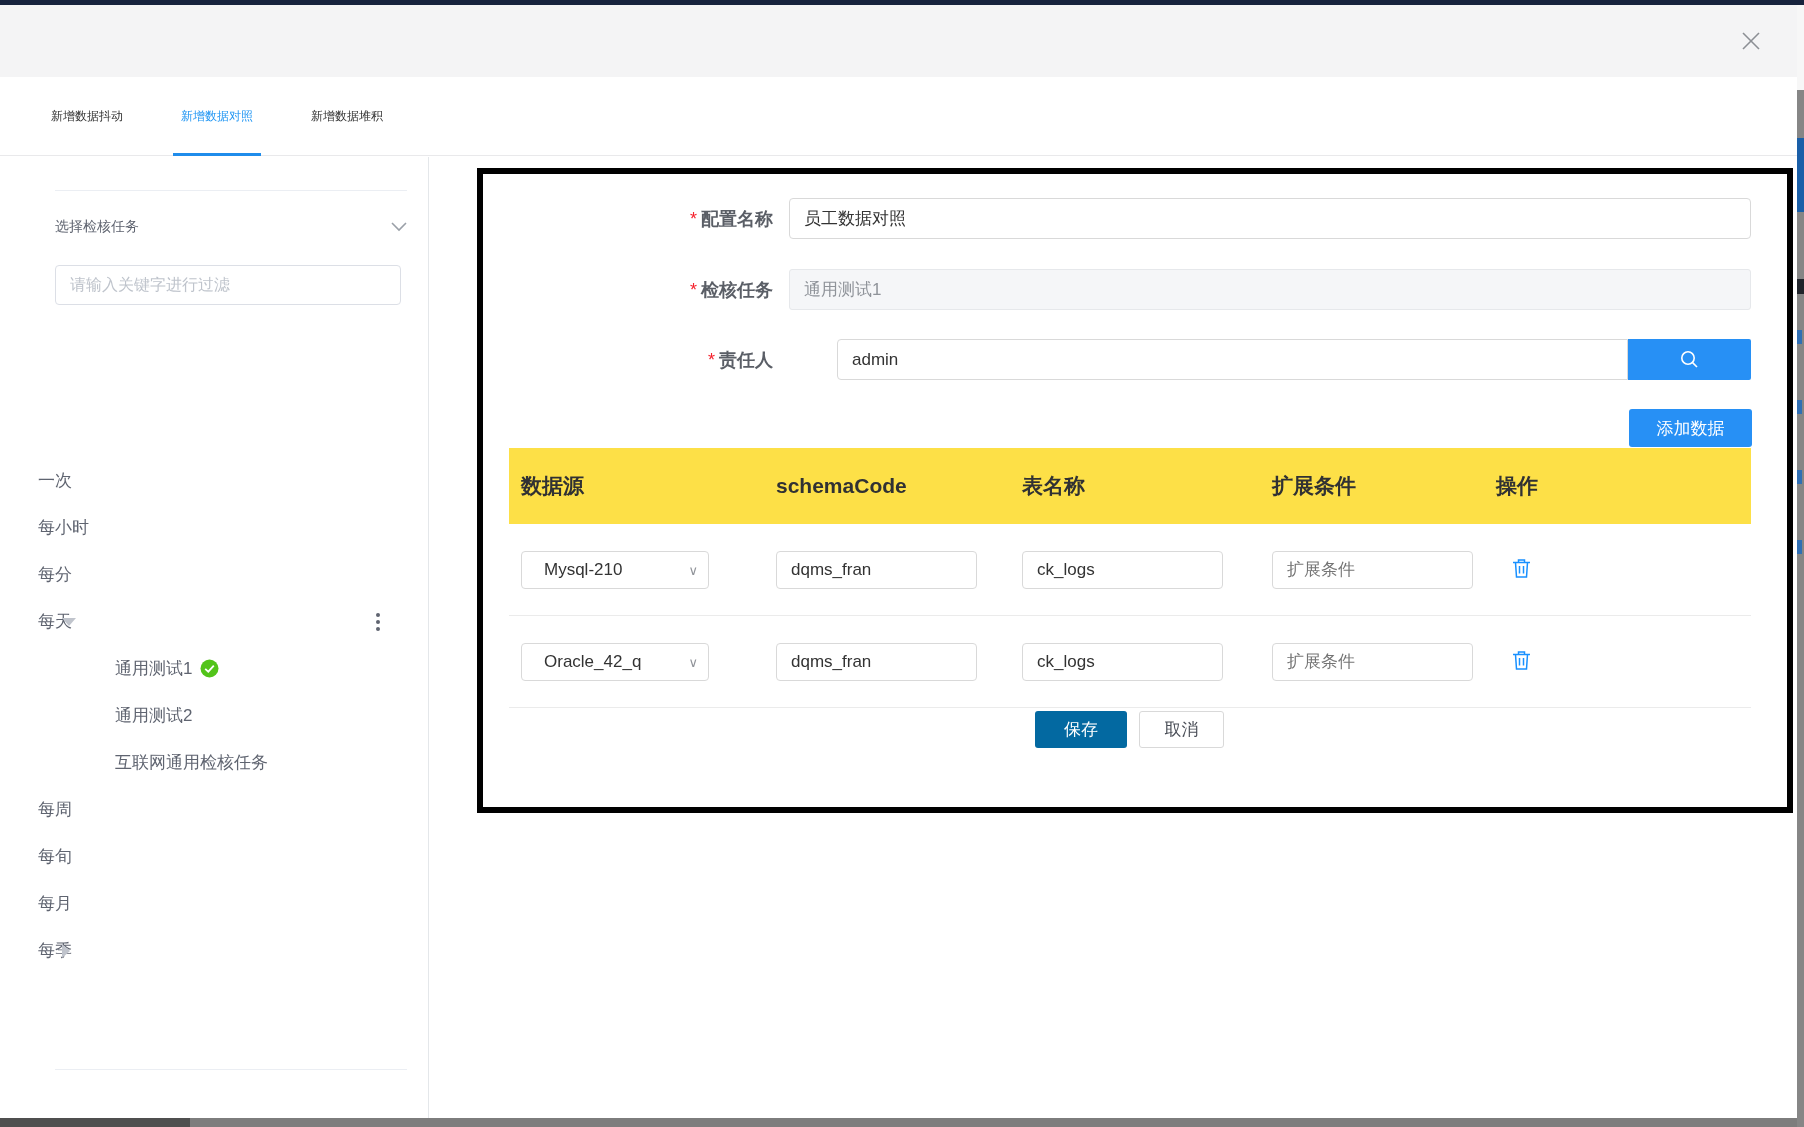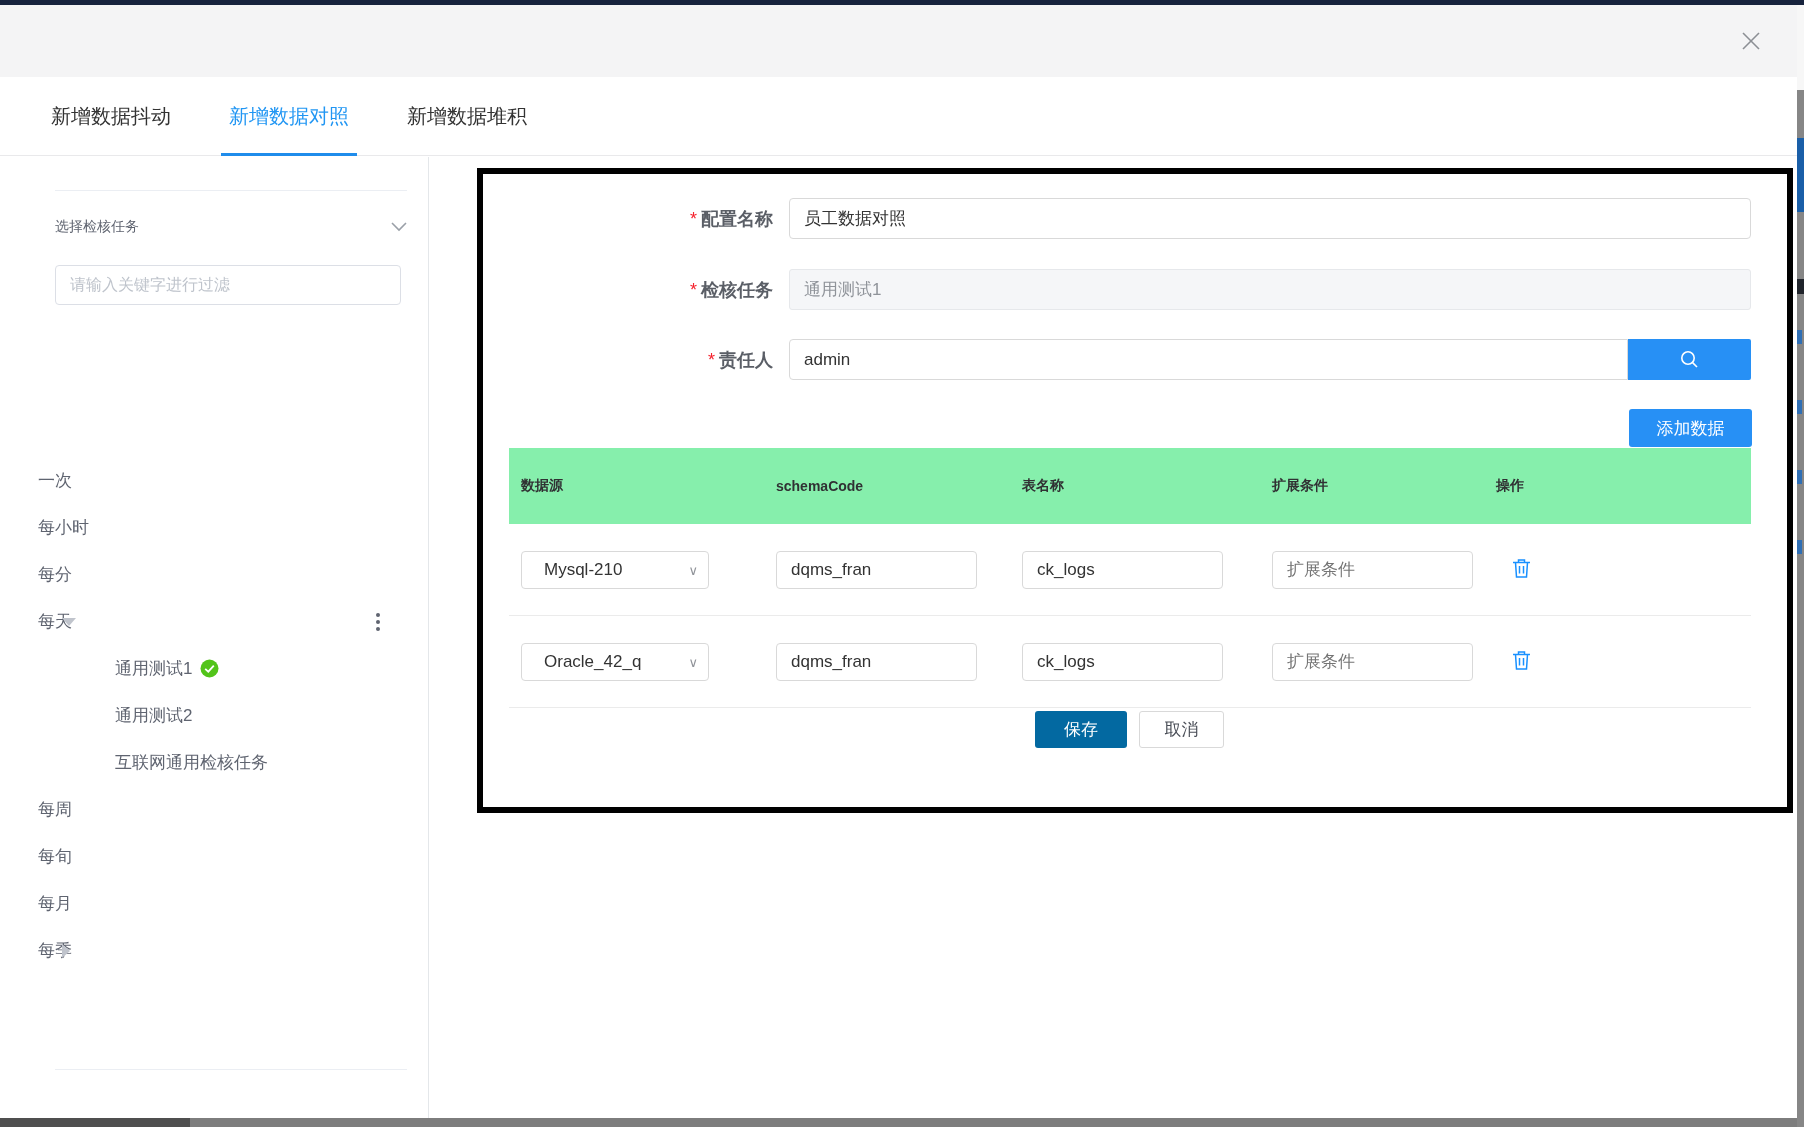--- a/index.html
+++ b/index.html
@@ -23,21 +23,21 @@
   
   .modal { position:absolute; left:0; top:5px; width:1797px; height:1113px; background:#fff;
            border-radius:0 0 6px 6px; }
   .modal-header { position:absolute; left:0; top:0; width:100%; height:72px; background:#f4f4f5; }
   .close-btn { position:absolute; right:32px; top:22px; width:28px; height:28px; cursor:pointer;
                display:flex; align-items:center; justify-content:center; }
 
   .tab-bar { position:absolute; left:0; top:72px; width:100%; height:79px;
              border-bottom:1px solid #e9e9eb; display:flex; align-items:center; padding-left:49px; }
   .tab { position:relative; height:100%; display:flex; align-items:center; margin-right:48px;
-         font-size:20px; color:#333; cursor:pointer; padding:0 2px; }
+         font-size:12px; color:#333; cursor:pointer; padding:0 2px; }
   .tab.active { color:#2196f3; padding:0 8px; }
   .tab.active::after { content:""; position:absolute; left:0; right:0; bottom:-1px; height:3px; background:#1f8ceb; }
 
   
   .sidebar { position:absolute; left:0; top:152px; width:429px; height:966px;
              border-right:1px solid #e4e7ea; }
   .side-divider-top { position:absolute; left:55px; right:21px; top:33px; height:1px; background:#ebeef3; }
   .side-divider-bottom { position:absolute; left:55px; right:21px; top:912px; height:1px; background:#ebeef3; }
   .side-header { position:absolute; left:55px; right:21px; top:52px; height:36px;
                  display:flex; align-items:center; justify-content:space-between;
@@ -69,30 +69,30 @@
   .tin { border:1px solid #d9d9d9; border-radius:4px; font-size:17px; color:#333;
          padding:0 14px; outline:none; background:#fff;
          font-family:"Liberation Sans","DejaVu Sans",sans-serif; }
   .tin:disabled { background:#f5f6f8; border-color:#e6e8eb; color:#8f9399; }
   .in-config { position:absolute; left:306px; top:24px; width:962px; height:41px; }
   .lb-config { top:33px; }
   .in-task { position:absolute; left:306px; top:95px; width:962px; height:41px; border-radius:3px; }
   .lb-task { top:104px; }
   .owner-group { position:absolute; left:306px; top:165px; width:962px; height:41px; display:flex; }
   .lb-owner { top:174px; }
-  .owner-group .tin { flex:1; border-radius:4px 0 0 4px; height:41px; }
+  .owner-group .tin { flex:1; border-radius:4px 0 0 4px; height:41px;margin-left:48px; }
   .search-btn { width:123px; height:41px; background:#2790f5; border:none; border-radius:0 2px 2px 0;
                 display:flex; align-items:center; justify-content:center; cursor:pointer; }
   .add-btn { position:absolute; left:1146px; top:235px; width:123px; height:38px;
              background:#2790f5; color:#fff; font-size:17px; border:none; border-radius:3px;
              cursor:pointer; font-family:"Liberation Sans","DejaVu Sans",sans-serif; }
 
   .dtable { position:absolute; left:26px; top:274px; width:1242px; }
   .dt-grid { display:grid; grid-template-columns:255px 246px 250px 224px 1fr; align-items:center; }
-  .dt-head { background:#86efac; height:76px; font-size:14px; font-weight:bold; color:#303133; }
+  .dt-head { background:#fde047; height:76px; font-size:21px; font-weight:bold; color:#303133; }
   .dt-head > div { padding-left:12px; }
   .dt-row { height:92px; border-bottom:1px solid #ebebeb; }
   .dt-row > div { padding-left:12px; }
   .sel { position:relative; width:188px; height:38px; border:1px solid #d9d9d9; border-radius:4px;
          display:flex; align-items:center; padding:0 30px 0 22px; font-size:17px; color:#333;
          cursor:pointer; background:#fff; white-space:nowrap; overflow:hidden; }
   .sel .sel-arrow { position:absolute; right:10px; top:50%; transform:translateY(-50%);
                     font-size:13px; color:#909399; }
   .cin { width:201px; height:38px; }
   .trash-btn { background:none; border:none; cursor:pointer; padding:2px; margin-left:14px; }

